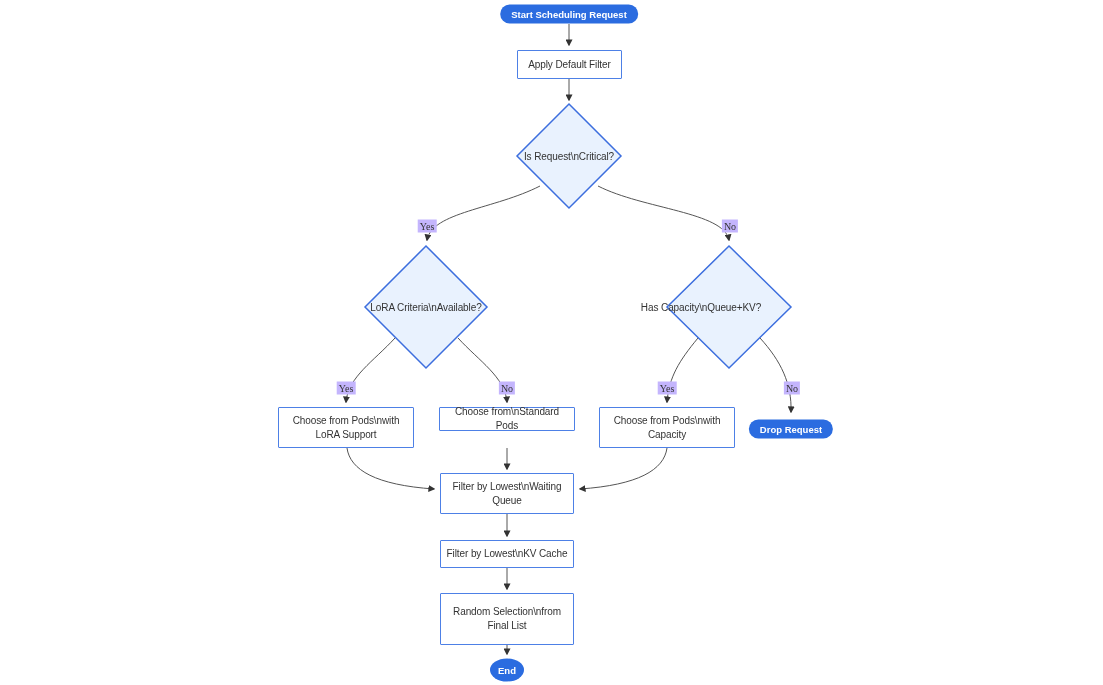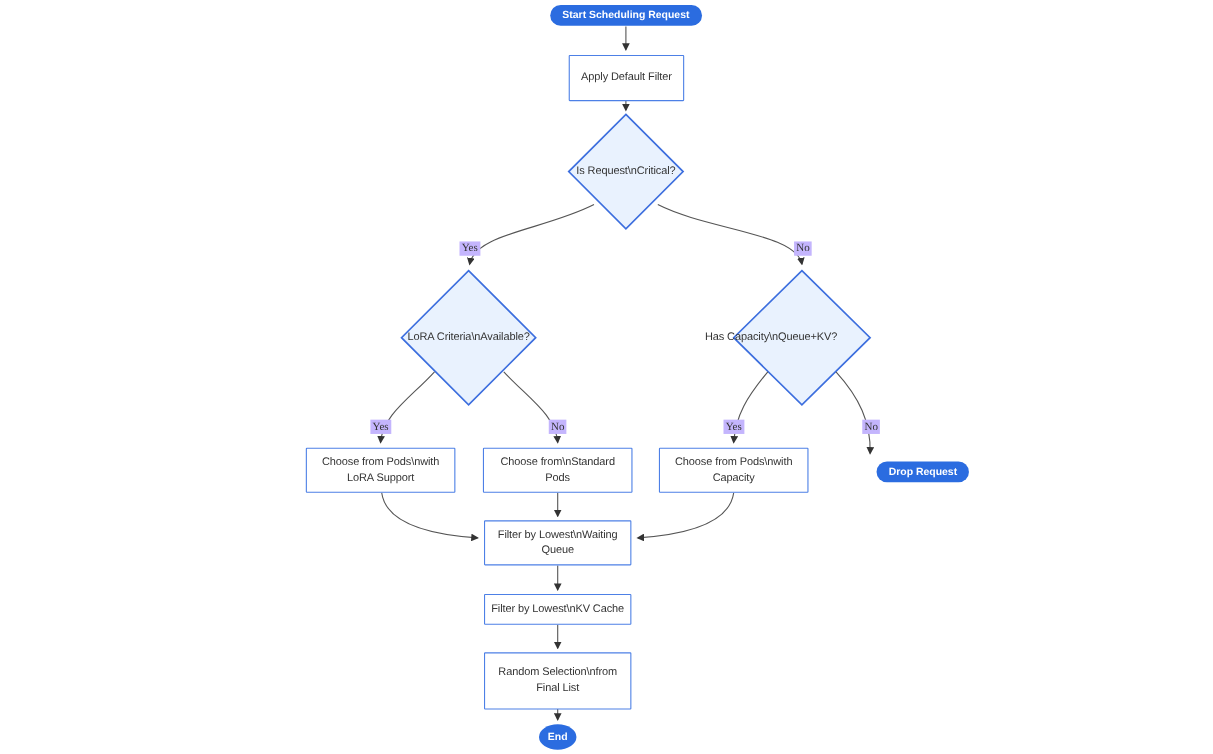--- a/index.html
+++ b/index.html
@@ -65,34 +65,34 @@
       <path d="M507,448 L507,469" marker-end="url(#arrow)"></path>
       <path d="M667,448 C664,470 638,485 580,489" marker-end="url(#arrow)"></path>
       <path d="M507,514 L507,536" marker-end="url(#arrow)"></path>
       <path d="M507,568 L507,589" marker-end="url(#arrow)"></path>
       <path d="M507,634 L507,654" marker-end="url(#arrow)"></path>
     </g>
   </svg>
 
   <div class="term" style="left:569px; top:14px;">Start Scheduling Request</div>
 
-  <div class="term" style="left:791px; top:429px;margin-left:48px;">Drop Request</div>
+  <div class="term" style="left:791px; top:429px;">Drop Request</div>
 
   <div class="term end-term" style="left:507px; top:670px;">End</div>
 
-  <div class="node rect" style="left:517px; top:50px; width:105px; height:42px;">
+  <div class="node rect" style="left:517px; top:50px; width:105px; height:29px;">
     <span class="label">Apply Default Filter</span>
   </div>
 
   <div class="node rect" style="left:278px; top:407px; width:136px; height:41px;">
     <span class="label">Choose from Pods\nwith
 LoRA Support</span>
   </div>
 
-  <div class="node rect" style="left:439px; top:407px; width:136px; height:41px;">
+  <div class="node rect" style="left:439px; top:407px; width:136px; height:24px;">
     <span class="label">Choose from\nStandard
 Pods</span>
   </div>
 
   <div class="node rect" style="left:599px; top:407px; width:136px; height:41px;">
     <span class="label">Choose from Pods\nwith
 Capacity</span>
   </div>
 
   <div class="node rect" style="left:440px; top:473px; width:134px; height:41px;">

